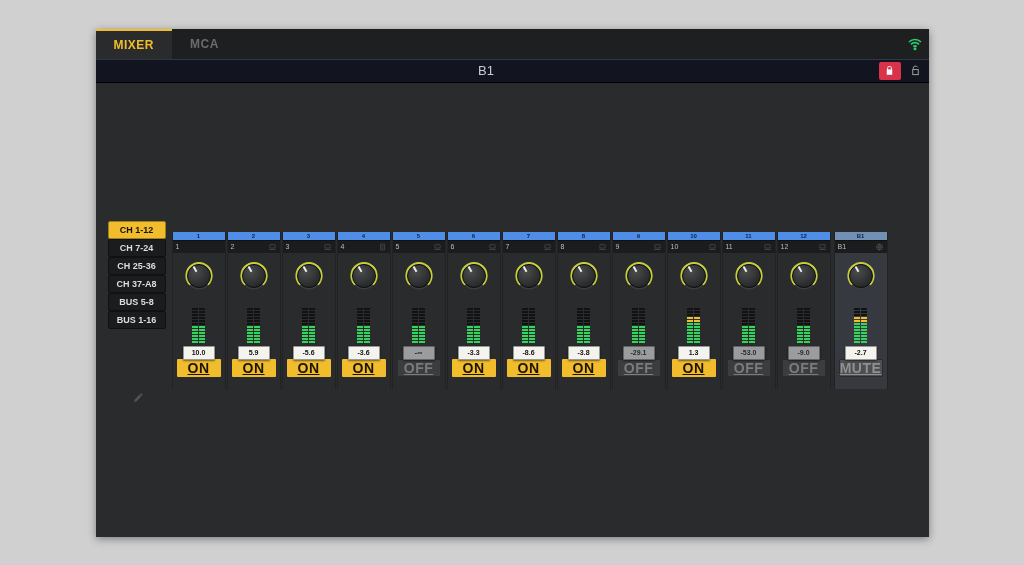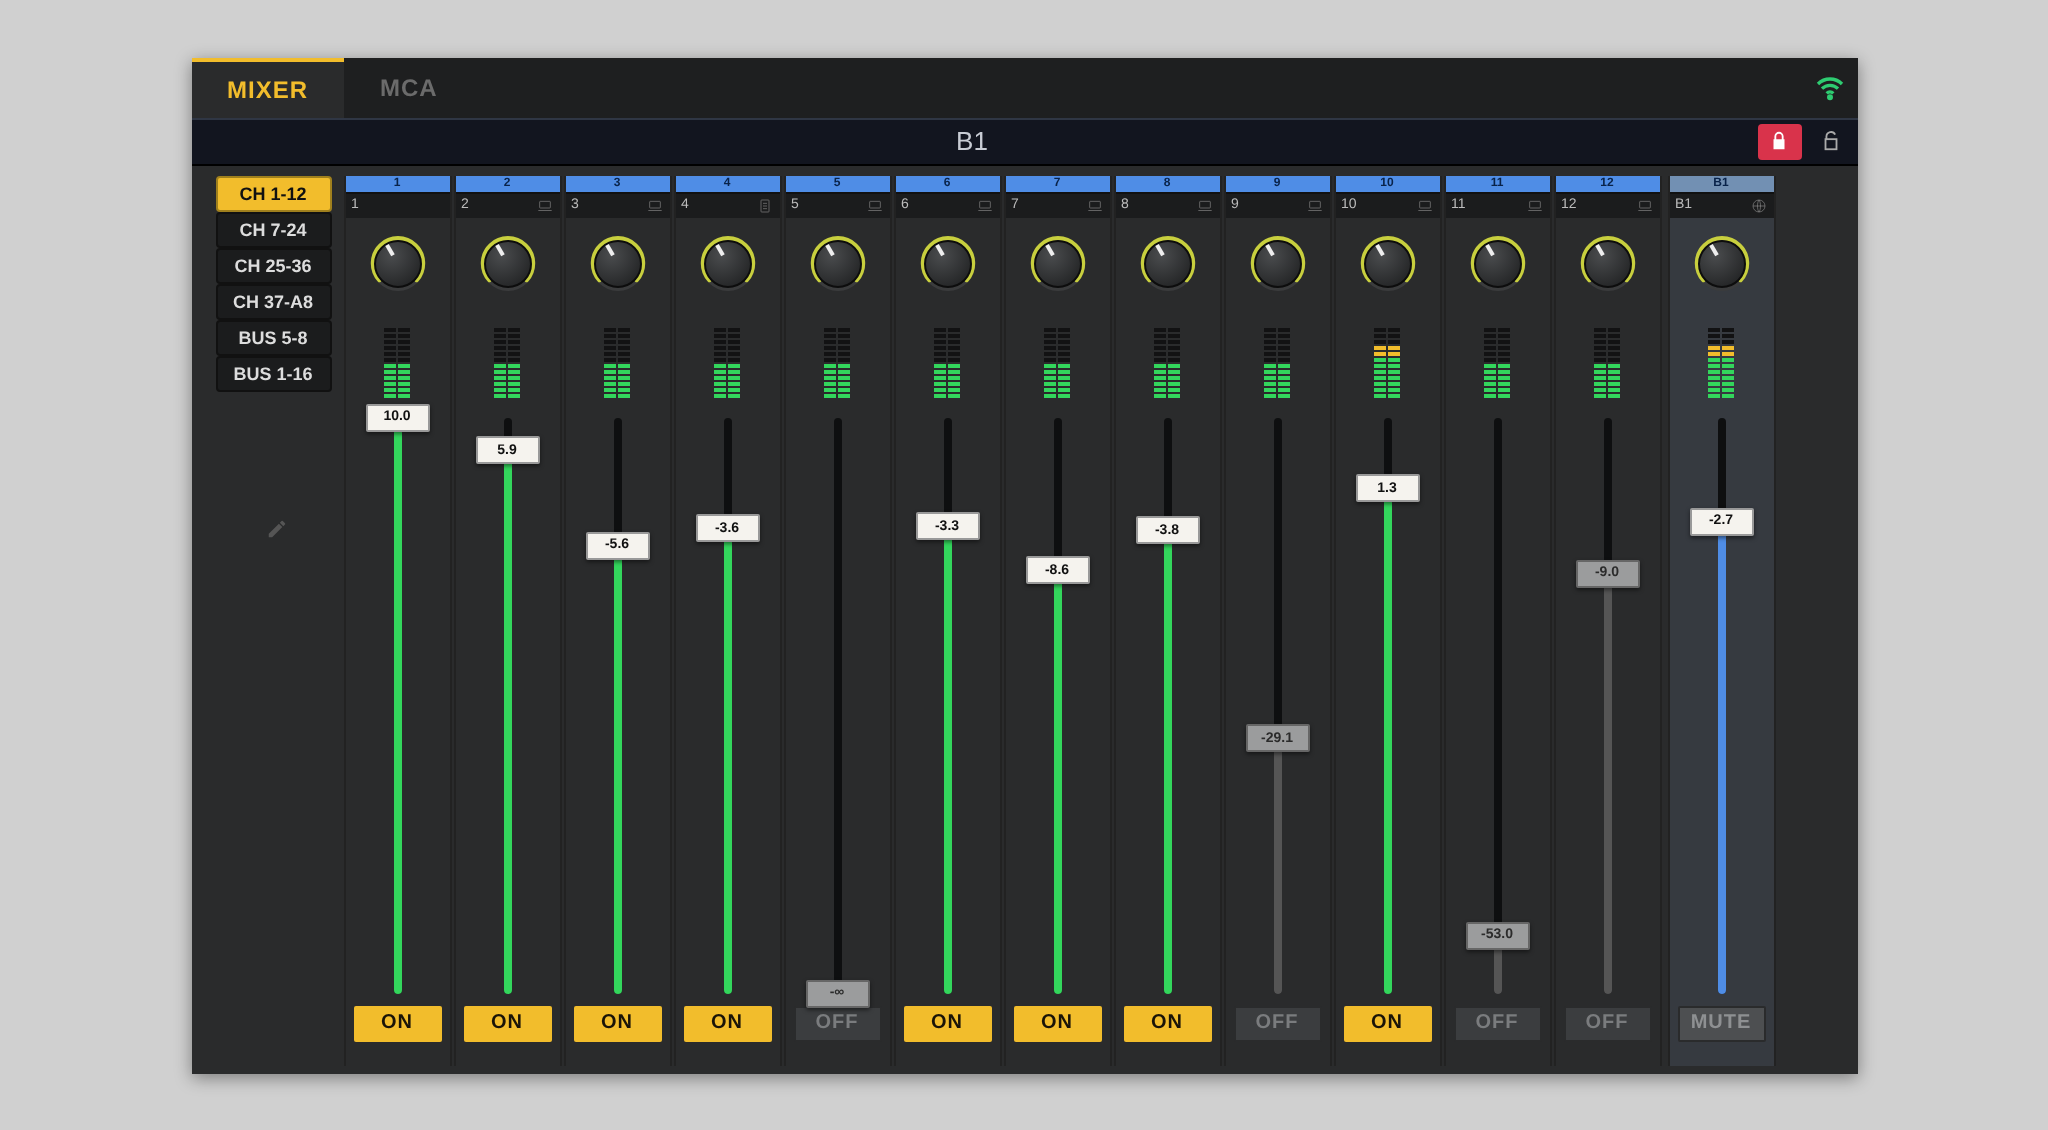--- a/index.html
+++ b/index.html
@@ -11,21 +11,21 @@
   .topbar-spacer { flex: 1; }
   .wifi { width: 28px; display: flex; align-items: center; justify-content: center; color: #2ecc71; }
   .wifi svg { width: 16px; height: 16px; }
   .titlebar { height: 24px; background: #12151f; border-top:1px solid #2f3644; border-bottom:1px solid #000; display: flex; align-items: center; position: relative; }
   .titlebar-title { flex: 1; text-align: center; color: #c8ccd4; font-size: 13px; }
   .lock { width: 22px; height: 18px; margin: 0 2px; display: flex; align-items: center; justify-content: center; border-radius: 2px; }
   .lock.locked { background: #d9334b; color: #fff; }
   .lock.unlocked { color: #aaa; }
   .lock svg { width: 11px; height: 13px; }
 
-  .main { flex: 1; display: flex; overflow: hidden; }
+  .main { flex: 1; display: flex; overflow: hidden; align-items: center; }
 
   .sidebar { width: 74px; display: flex; flex-direction: column; padding: 5px 0 0 12px; gap: 3px; }
   .bank { width: 58px; height: 18px; line-height: 17px; text-align: center; font-size: 9px; font-weight: 700; color: #ddd; background: #1b1c1d; border: 1px solid #111; border-radius: 2px; cursor: pointer; }
   .bank.active { background: #f2bd2c; color: #111; border-color: #a0801d; }
   .edit-btn { margin-top: 60px; color:#555; display:flex; justify-content:center; cursor:pointer;}
   .edit-btn svg { width:11px; height:11px; }
 
   .strips { flex: 1; display: flex; padding: 5px 4px 4px 2px; gap: 1px; overflow:hidden;}
   .strip { width: 54px; display: flex; flex-direction: column; align-items: center; border-left:1px solid #222; border-right:1px solid #222; position:relative;}
   .strip.master { background: rgba(110,130,155,.18); margin-left:2px; }
@@ -50,21 +50,21 @@
   .seg.on-y { background:#f2bd2c; }
 
   .fader-area { flex:1; width:100%; display:flex; justify-content:center; padding:10px 0 6px; position:relative; }
   .track { width:4px; height:100%; background:#0e0f10; border-radius:2px; position:relative; }
   .fill { position:absolute; bottom:0; width:100%; background:#33d65c; border-radius:2px;}
   .fill.off { background:#555; }
   .fill.master { background:#4f8de6;}
   .cap { position:absolute; left:50%; transform:translate(-50%,-50%); width:32px; height:14px; background:#f5f3ee; border:1px solid #999; border-radius:1px; color:#111; font-size:7px; font-weight:600; display:flex; align-items:center; justify-content:center; box-shadow:0 1px 2px rgba(0,0,0,.5);}
   .cap.dim { background:#9b9c9d; border-color:#666; color:#2b2b2b;}
 
-  .onbtn { width: 44px; height: 18px; font-size: 10px; font-weight:700; display:flex; align-items:center; justify-content:center; margin-bottom:12px; border-radius:1px; cursor:pointer; letter-spacing:.5px;}
+  .onbtn { width: 44px; height: 18px; font-size: 14px; font-weight:700; display:flex; align-items:center; justify-content:center; margin-bottom:12px; border-radius:1px; cursor:pointer; letter-spacing:.5px;text-decoration:underline;}
   .onbtn.on { background:#f2bd2c; color:#1a1408; }
   .onbtn.off { background:#3b3d3f; color:#7a7c7e; border:1px solid #2a2b2c;}
   .onbtn.mute { background:#4d4f51; color:#8e9092; border:1px solid #2a2b2c;}
 </style>
 </head>
 <body>
 
 <div class="app">
 
   <div class="topbar">

